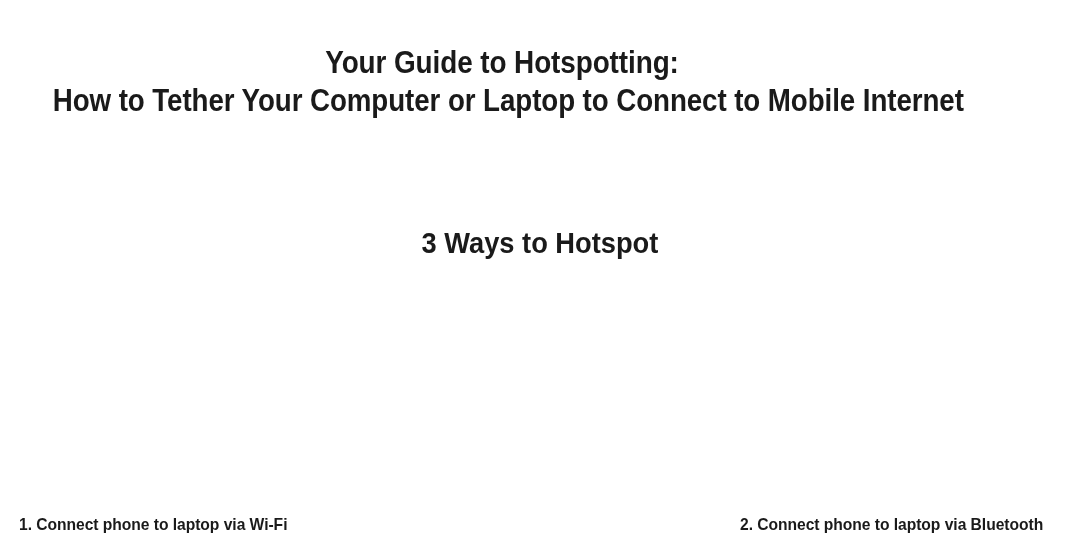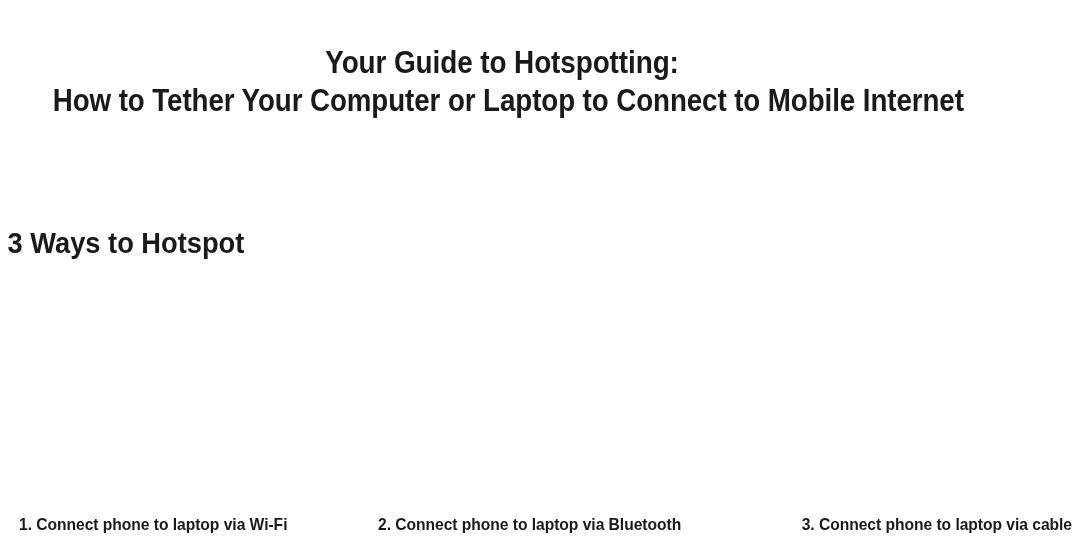--- a/index.html
+++ b/index.html
@@ -47,20 +47,21 @@
   .headline-line.line-2 {
     font-size: 31px;
     transform: scaleX(0.895);
   }
 
   .section-heading {
     position: absolute;
     left: 0;
     top: 224px;
     width: 1080px;
+    text-align: center;
   }
 
   .section-heading span {
     display: inline-block;
     color: #1a1a1a;
     font-weight: 700;
     font-size: 29px;
     line-height: 38px;
     letter-spacing: 0px;
     transform: scaleX(0.94);
@@ -136,20 +137,16 @@
     <div class="figure fig-1">
       <div class="figure-media"></div>
       <span class="figure-caption">1. Connect phone to laptop via Wi-Fi</span>
     </div>
 
     <div class="figure fig-2">
       <div class="figure-media"></div>
       <span class="figure-caption">2. Connect phone to laptop via Bluetooth</span>
     </div>
 
-    <div class="figure fig-3">
-      <div class="figure-media"></div>
-      <span class="figure-caption">3. Connect phone to laptop via cable</span>
-    </div>
 
   </div>
 
 </div>
 
 </body></html>

